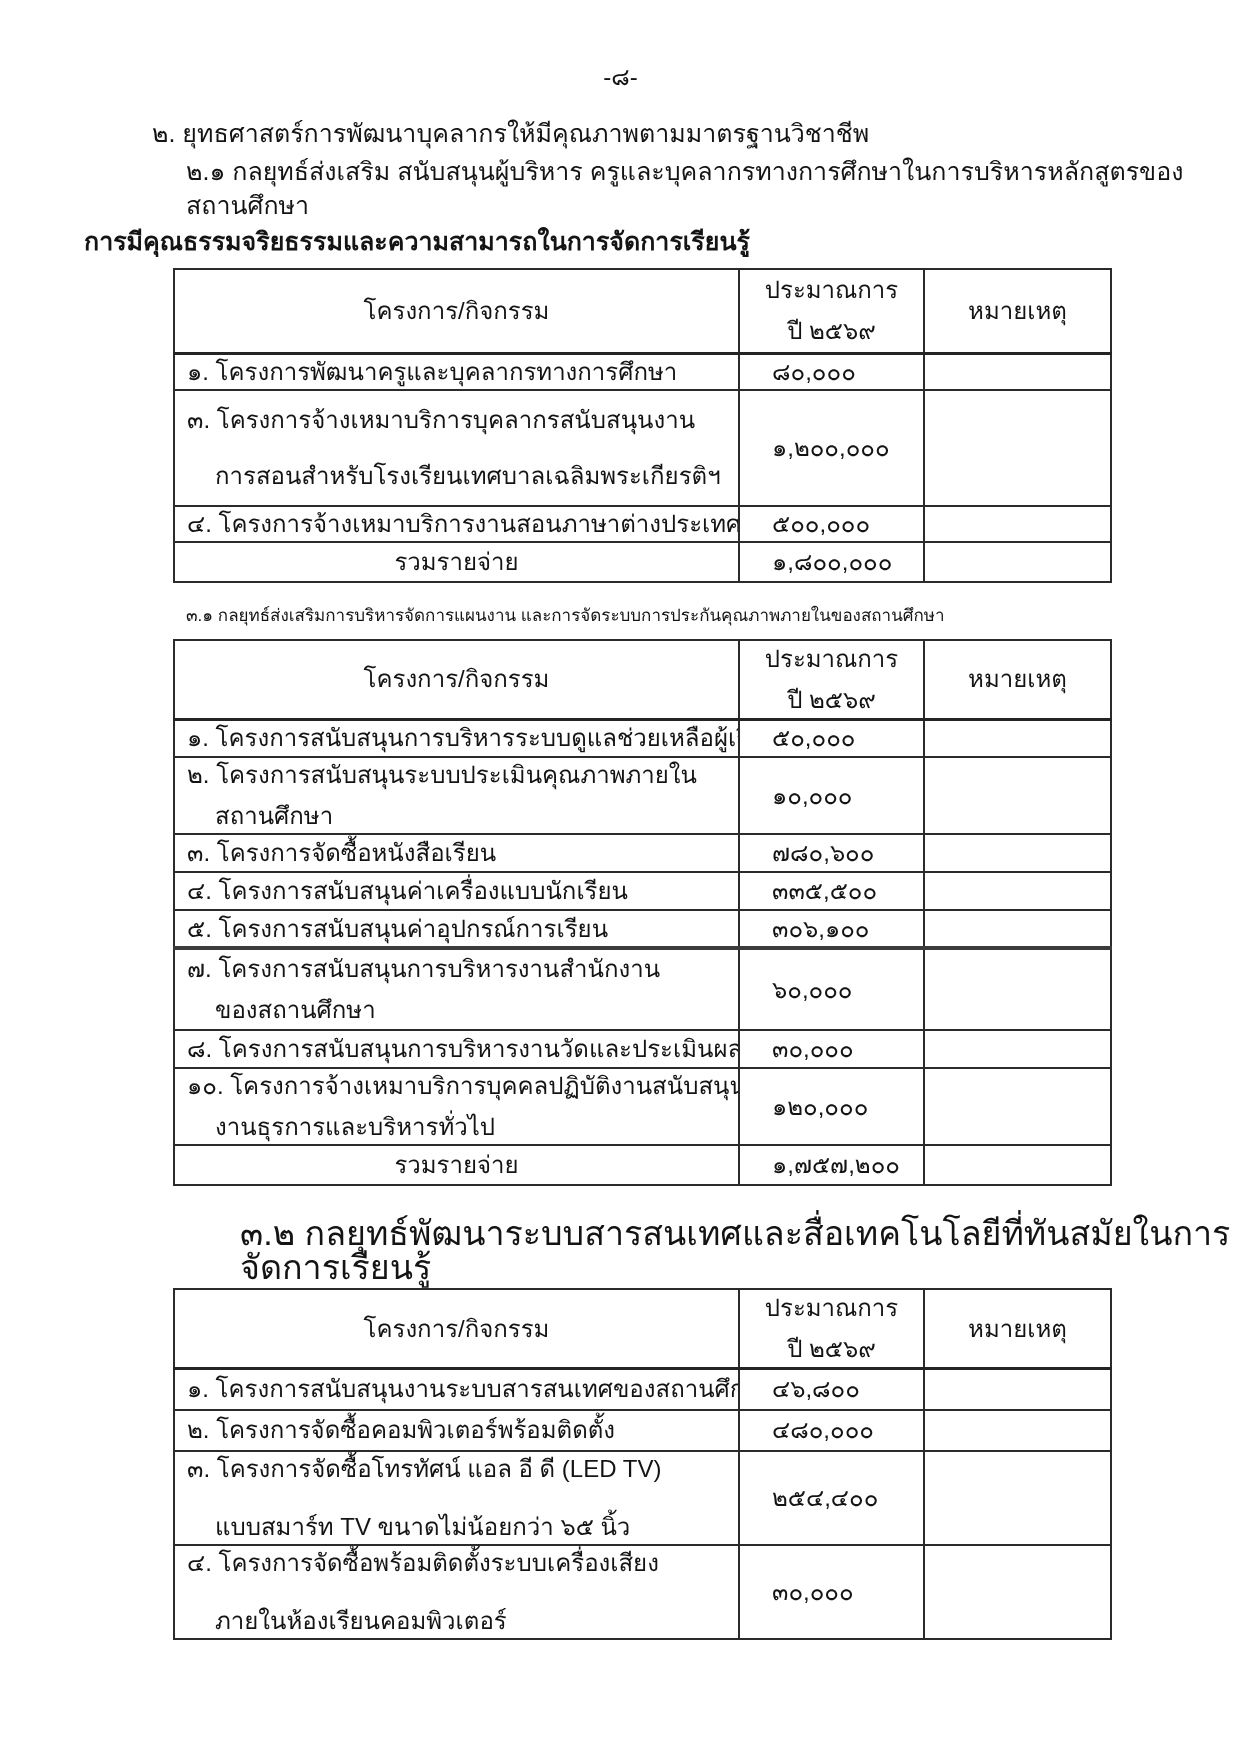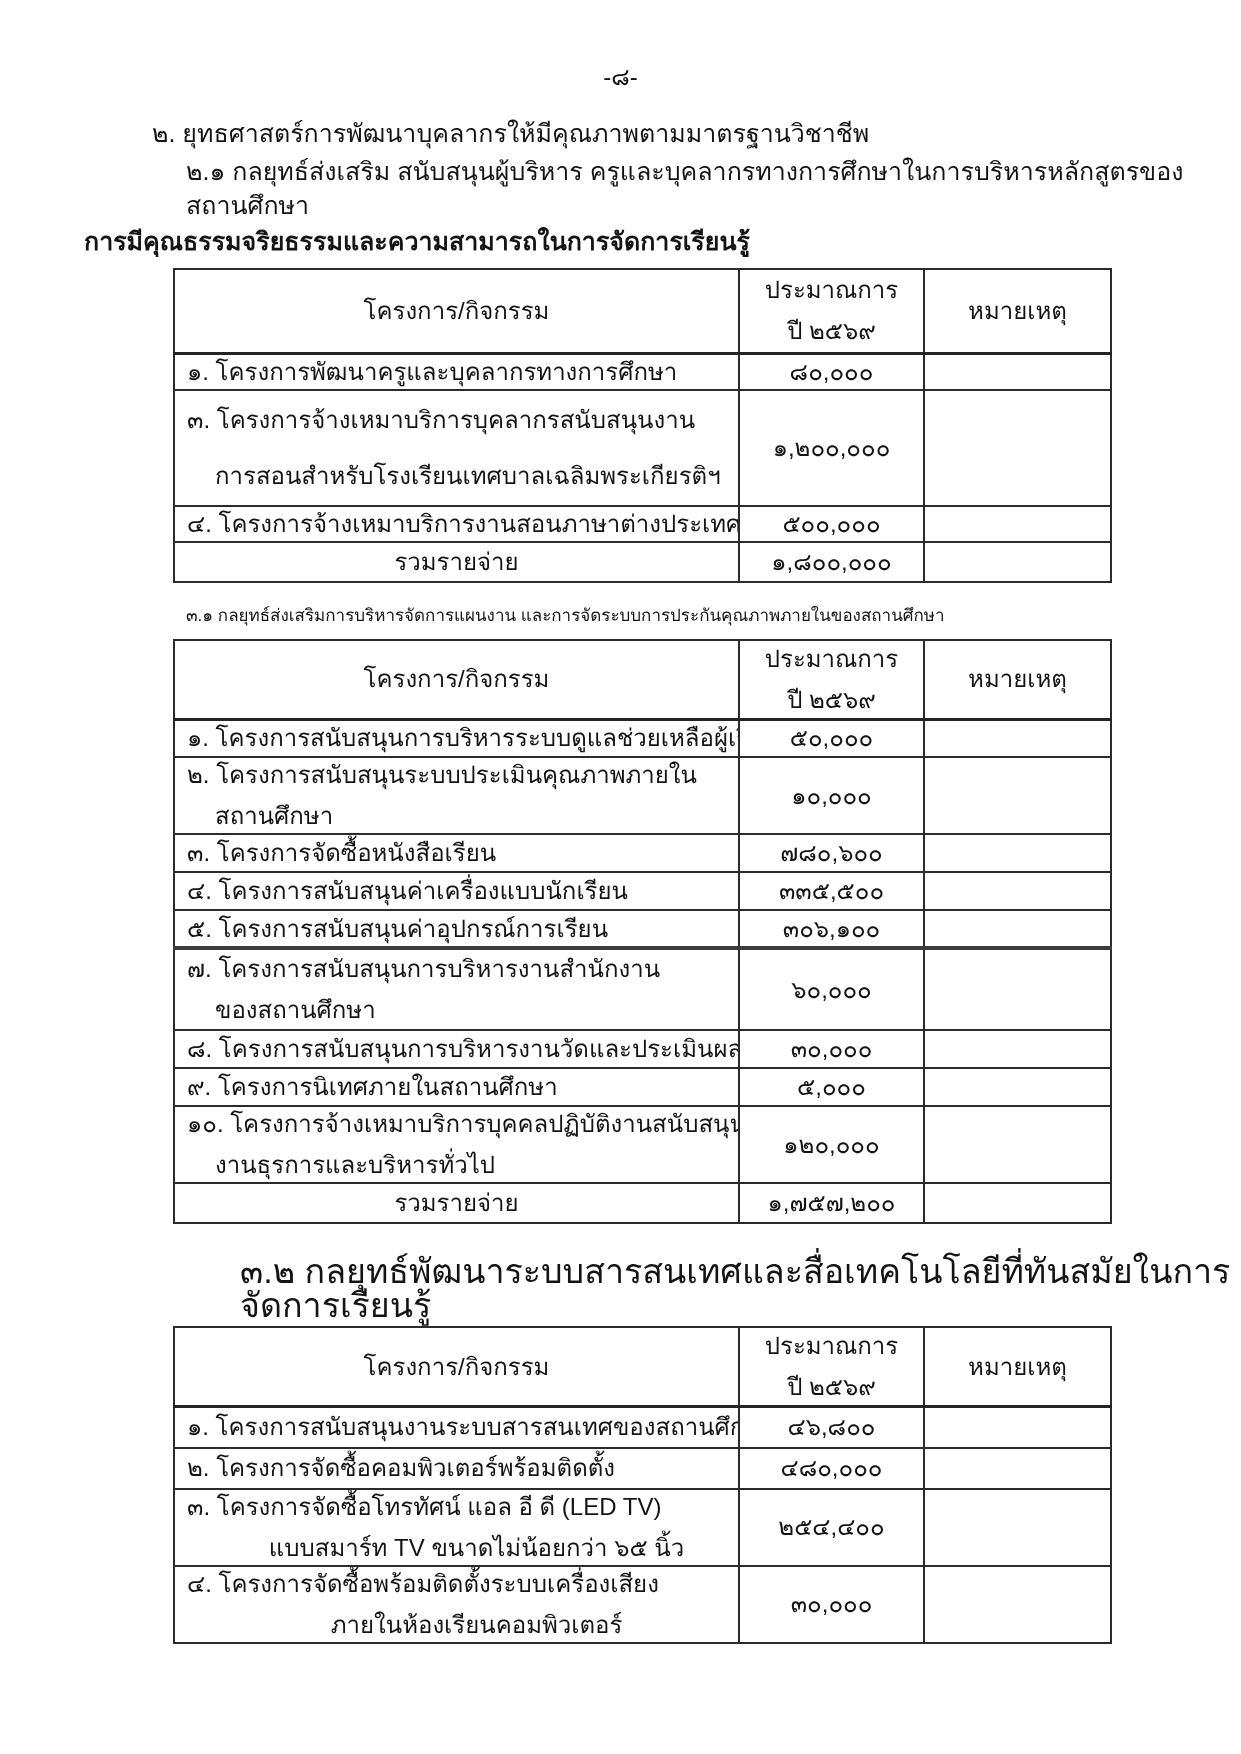--- a/index.html
+++ b/index.html
@@ -22,21 +22,21 @@
     margin-left: 173px; width: 937px;
     border-collapse: collapse; table-layout: fixed;
     border: 2px solid #2b2b2b;
   }
   table.budget td { border: 2px solid #2b2b2b; vertical-align: middle; overflow: hidden; }
   col.c-project { width: 565px; }
   col.c-amount  { width: 185px; }
   col.c-remark  { width: 187px; }
 
   td.project { padding-left: 12px; white-space: nowrap; }
-  td.amount  { text-align: center; white-space: nowrap; }
+  td.amount  { white-space: nowrap; padding-left: 32px; }
   td.remark  { }
   tr.hdr td  { text-align: center; border-bottom: 3px solid #242424; padding-left: 0; }
   .hline { line-height: 36px; }
   .hline + .hline { margin-top: 5px; }
   .line  { line-height: 34px; }
   .line.l2 { padding-left: 28px; }
   tr.total td.project { text-align: center; padding-left: 0; }
 
   
   .t1 tr.hdr  td { height: 84px; }
@@ -51,21 +51,21 @@
   .t2 tr.rs   td { height: 38px; }
   .t2 tr.rd   td { height: 77px; }
   .t2 tr.rd .line + .line { margin-top: 7px; }
   .t2 tr.r7 td { border-top: 4px solid #3c3c3c; height: 82px; }
   .t2 tr.total td { height: 40px; }
 
   
   .t3 tr.hdr  td { height: 75px; }
   .t3 tr.rs   td { height: 41px; }
   .t3 tr.rd   td { height: 75px; }
-  .t3 tr.rd .line + .line { margin-top: 7px; text-align: center; }
+  .t3 tr.rd .line + .line { margin-top: 24px; }
 </style>
 </head>
 <body>
 
 <div class="page">
 
   <div class="pagenum">-๘-</div>
 
   <div class="h1">๒. ยุทธศาสตร์การพัฒนาบุคลากรให้มีคุณภาพตามมาตรฐานวิชาชีพ</div>
   <div class="h2">๒.๑ กลยุทธ์ส่งเสริม สนับสนุนผู้บริหาร ครูและบุคลากรทางการศึกษาในการบริหารหลักสูตรของสถานศึกษา</div>
@@ -185,27 +185,20 @@
       <td class="amount">๖๐,๐๐๐</td>
       <td class="remark"></td>
     </tr>
     <tr class="rs">
       <td class="project">
             <div class="line">๘. โครงการสนับสนุนการบริหารงานวัดและประเมินผล</div>
           </td>
       <td class="amount">๓๐,๐๐๐</td>
       <td class="remark"></td>
     </tr>
-    <tr class="rs">
-      <td class="project">
-            <div class="line">๙. โครงการนิเทศภายในสถานศึกษา</div>
-          </td>
-      <td class="amount">๕,๐๐๐</td>
-      <td class="remark"></td>
-    </tr>
     <tr class="rd">
       <td class="project">
         <div class="line">๑๐. โครงการจ้างเหมาบริการบุคคลปฏิบัติงานสนับสนุน</div>
         <div class="line l2">งานธุรการและบริหารทั่วไป</div>
       </td>
       <td class="amount">๑๒๐,๐๐๐</td>
       <td class="remark"></td>
     </tr>
     <tr class="total">
       <td class="project">รวมรายจ่าย</td>

